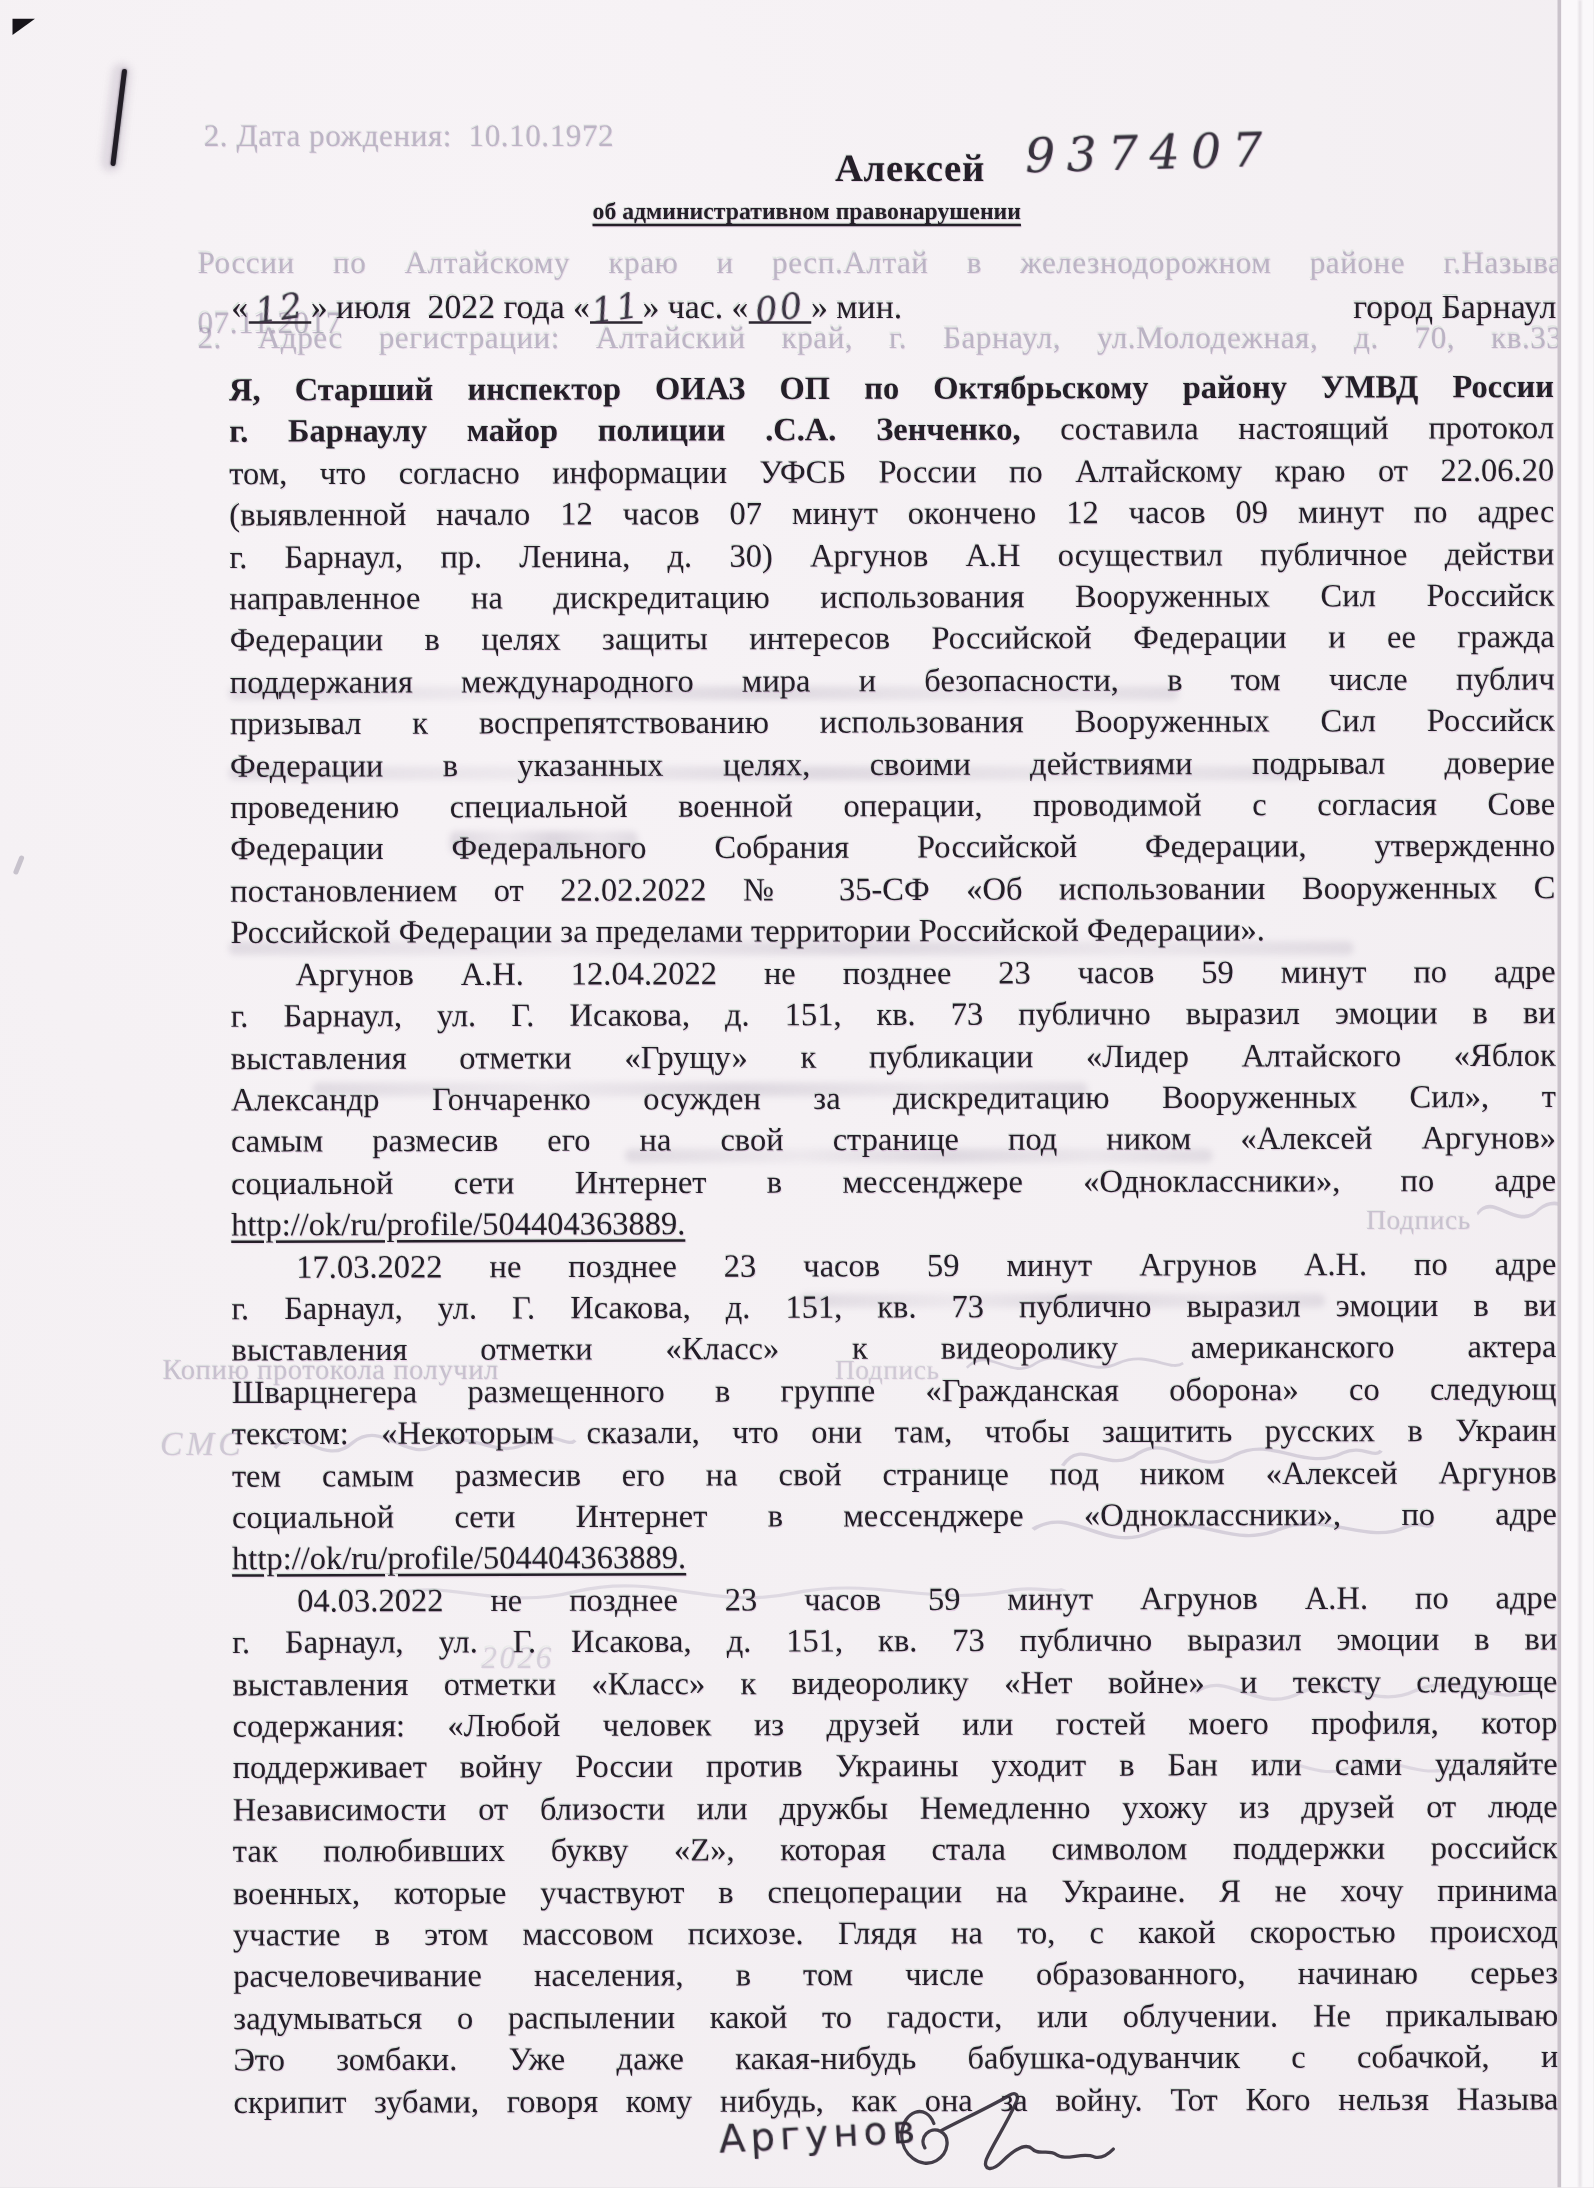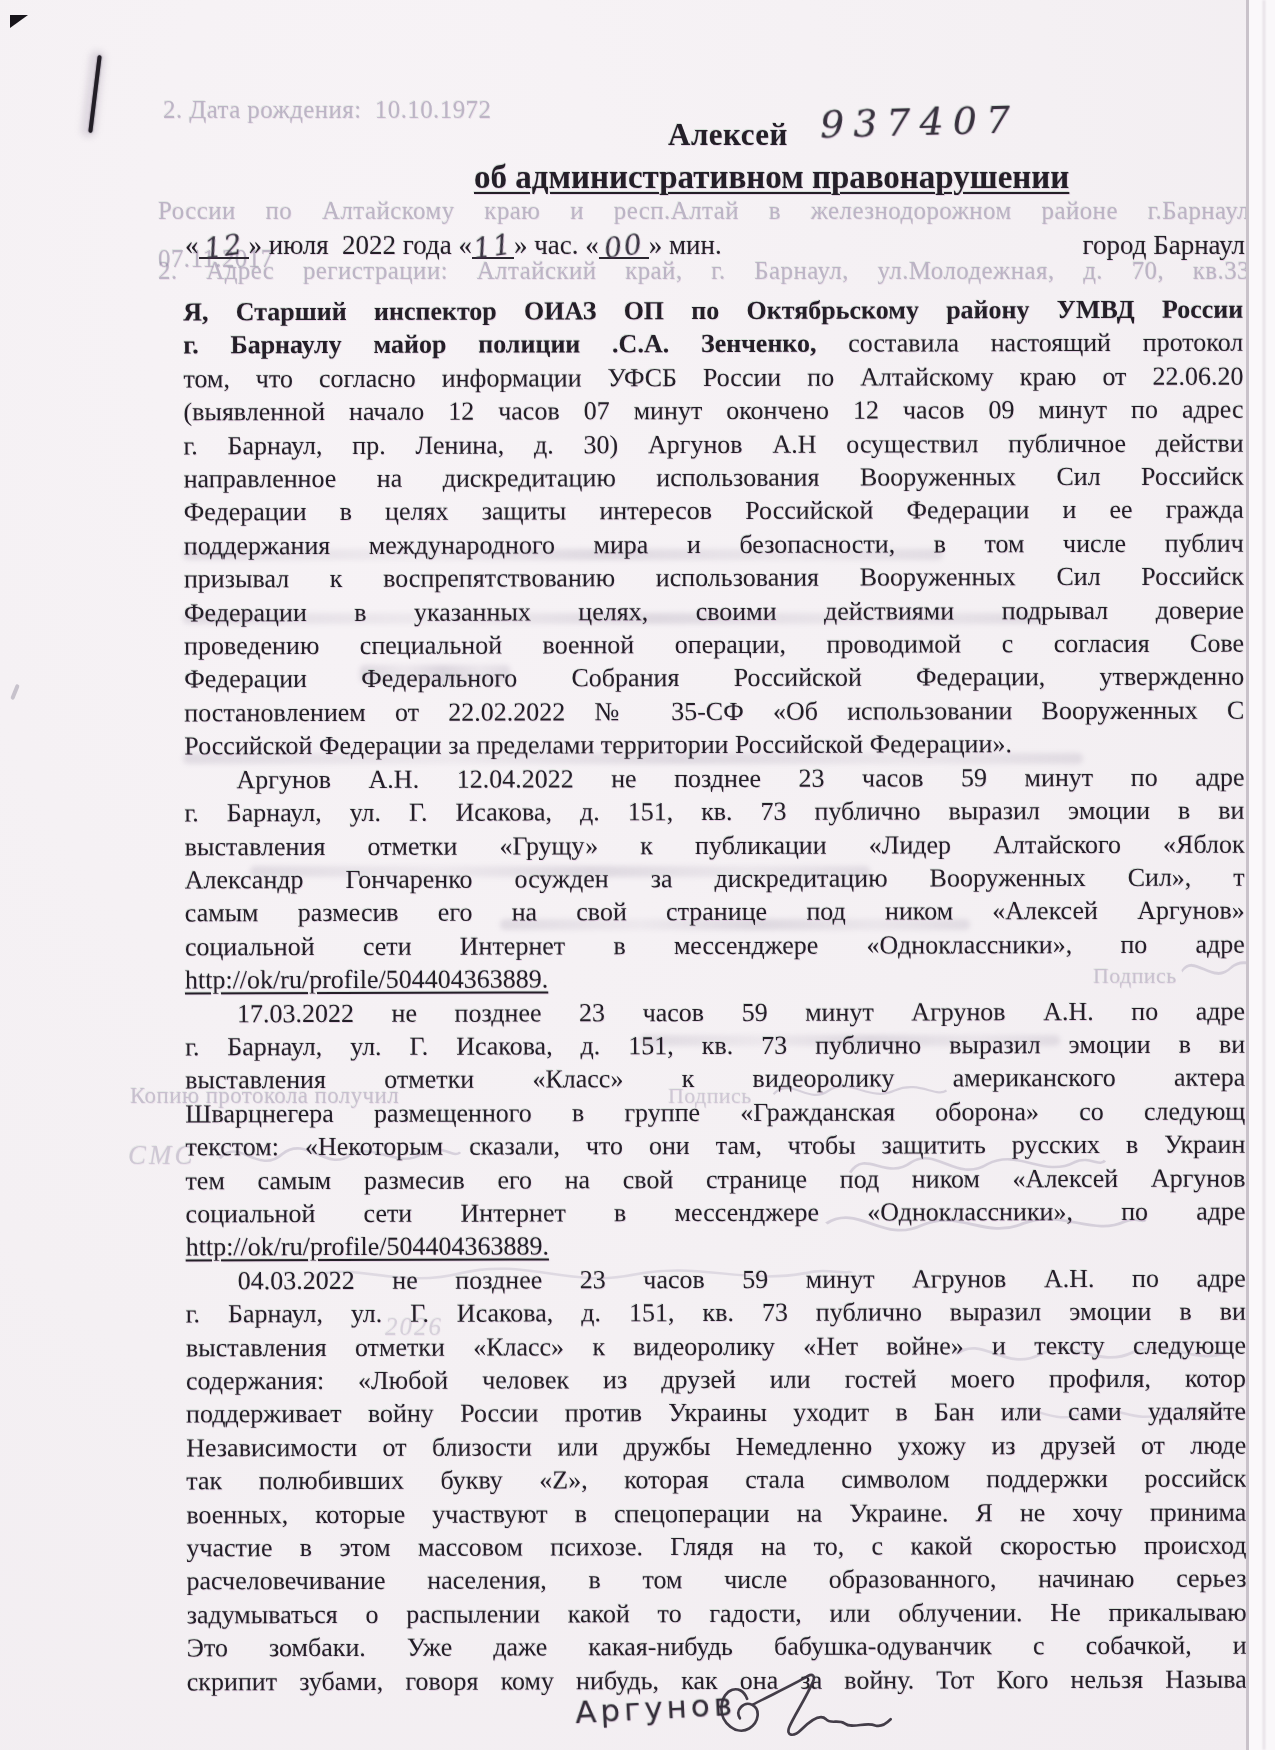--- a/index.html
+++ b/index.html
@@ -53,21 +53,21 @@
   .q3{left:820px;top:1196px;width:330px;height:55px;}
   .q4{left:300px;top:1248px;width:560px;height:50px;opacity:.2;}
   .q5{left:950px;top:1325px;width:300px;height:55px;opacity:.22;}
   .q6{left:1000px;top:1388px;width:250px;height:50px;opacity:.2;}
   .q7{left:770px;top:1068px;width:180px;height:45px;}
   .q8{left:1180px;top:945px;width:95px;height:45px;}
   
   .title{position:absolute;left:668px;top:117px;font-size:31px;font-weight:700;letter-spacing:.5px;}
   .proto-num{position:absolute;left:820px;top:100px;font-family:"DejaVu Serif",serif;font-style:italic;
              font-size:38px;letter-spacing:9px;color:#38323e;transform:rotate(-1.5deg);filter:blur(.2px);}
-  .subtitle{position:absolute;left:474px;top:159px;font-size:33px;font-weight:700;
+  .subtitle{position:absolute;left:474px;top:159px;font-size:19px;font-weight:700;
             text-decoration:underline;text-underline-offset:4px;text-decoration-thickness:2px;}
   
   .dateline{position:absolute;left:185px;top:230px;width:1060px;display:flex;
             justify-content:space-between;align-items:baseline;font-size:27px;}
   .dl-left{white-space:pre;}
   .blank{display:inline-block;border-bottom:2px solid #2c2731;text-align:center;line-height:.8;}
   .w-day{min-width:50px;} .w-hour{min-width:42px;} .w-min{min-width:50px;}
   .hand{display:inline-block;font-family:"DejaVu Serif",serif;font-style:italic;font-size:28px;
         color:#3a3442;transform:rotate(-8deg) translateY(2px);letter-spacing:2px;filter:blur(.2px);}
   
@@ -83,21 +83,21 @@
             font-size:31px;letter-spacing:4px;color:#332d38;transform:rotate(-3deg);filter:blur(.2px);}
   .sig-svg{position:absolute;left:712px;top:1668px;width:185px;height:80px;}
 </style>
 </head>
 <body>
 
 <div class="page">
   <div class="paper">
 
     <div class="bleed b1">2. Дата рождения:  10.10.1972</div>
-    <div class="bleed b4 just">России по Алтайскому краю  и респ.Алтай  в железнодорожном районе г.Барнаул</div>
+    <div class="bleed b4 just">России по Алтайскому краю  и респ.Алтай  в железнодорожном районе г.Называ</div>
     <div class="bleed b5">07.11.2017</div>
     <div class="bleed b6 just">2. Адрес регистрации: Алтайский край, г. Барнаул, ул.Молодежная, д. 70, кв.33</div>
     <div class="bleed b7">Копию протокола получил</div>
     <div class="bleed b8">Подпись</div>
     <div class="bleed b9">Подпись</div>
     <div class="bleed b10">СМС</div>
     <div class="bleed b11">2026</div>
 
     <div class="smudge s1"></div>
     <div class="smudge s2"></div>

